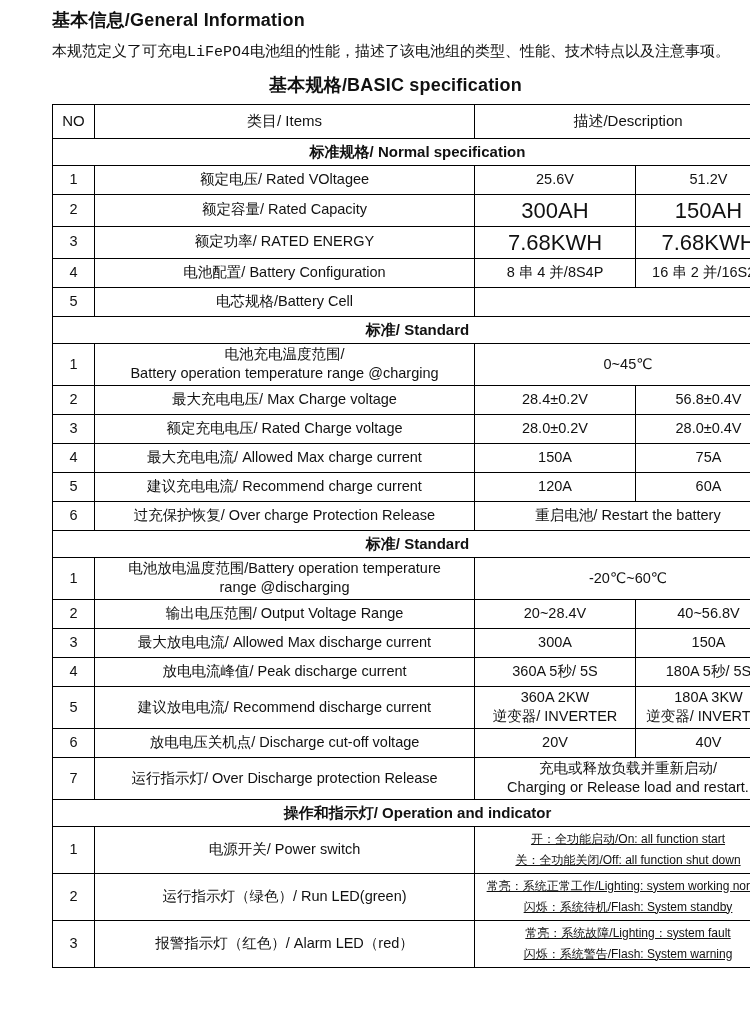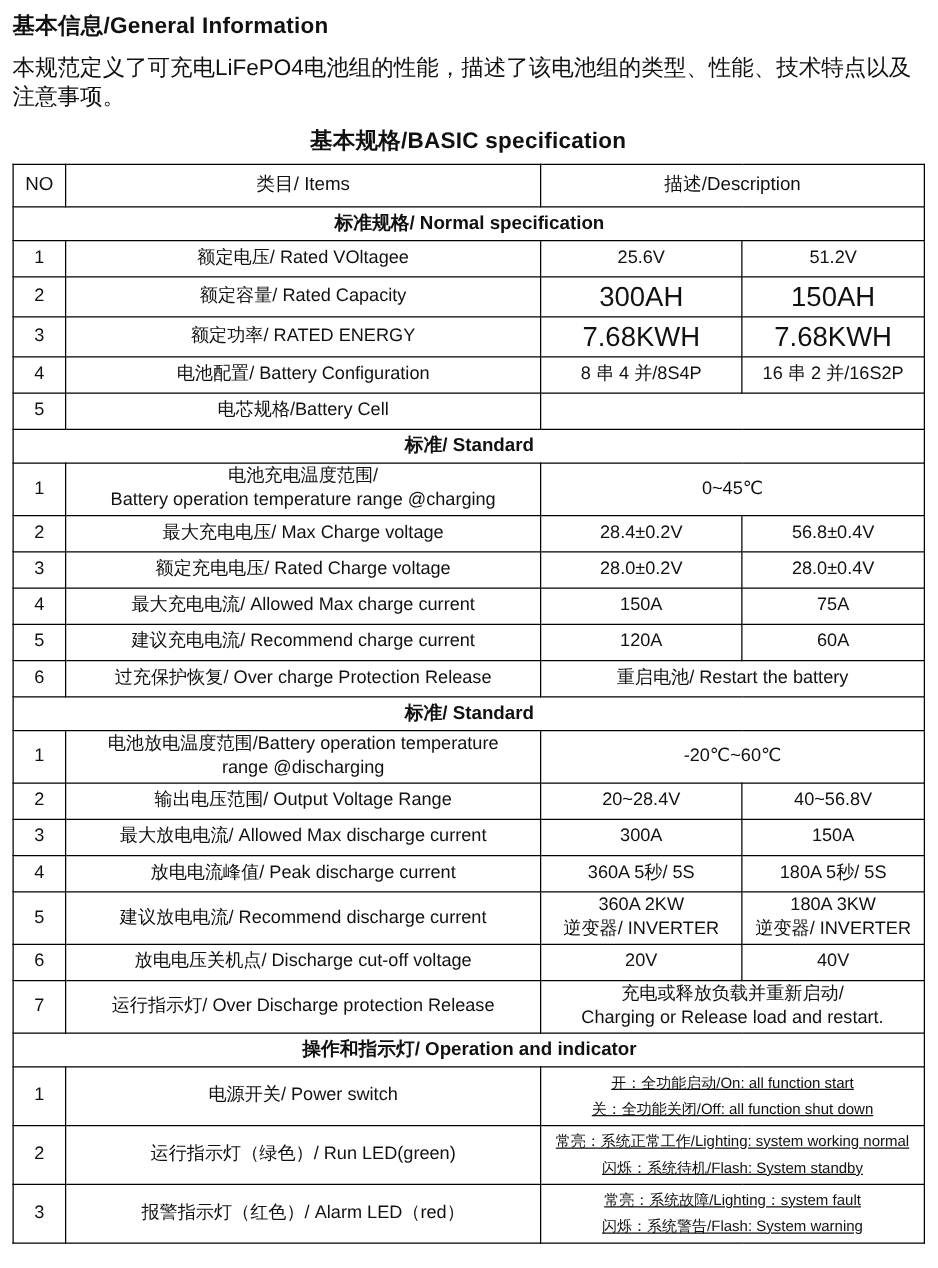--- a/index.html
+++ b/index.html
@@ -2,25 +2,25 @@
 <html><head>
 <meta charset="utf-8">
 <style>
   html, body { margin:0; padding:0; background:#ffffff; }
   body {
     width:750px; height:1014px; overflow:hidden;
     color:#111;
     font-family:"Liberation Sans","DejaVu Sans",sans-serif;
     -webkit-font-smoothing:antialiased;
   }
-  .page { padding:4px 11px 0 10px; }
+  .page { padding:4px 11px 0 10px;margin-left:42px; }
 
   h1.doc-h { font-size:18px; font-weight:bold; margin:4px 0 11px 0; letter-spacing:.2px; }
   h2.doc-h { font-size:18px; font-weight:bold; margin:10px 0 7px 0; letter-spacing:.2px;text-align:center; }
-  p.zh  { font-size:18px; margin:0 0 9px 0; line-height:1.3; }
+  p.zh  { font-size:15px; margin:0 0 9px 0; line-height:1.3;font-family:Liberation Mono, monospace; }
   p.en  { font-size:14.5px; margin:0 0 6px 0; line-height:1.38; text-align:justify; }
 
   table.spec { border-collapse:collapse; width:729px; table-layout:fixed; }
   .spec th, .spec td {
     border:1.6px solid #000;
     text-align:center; vertical-align:middle;
     padding:1px 2px;
     font-size:14.5px;
     line-height:1.32;
     white-space:pre-line;

